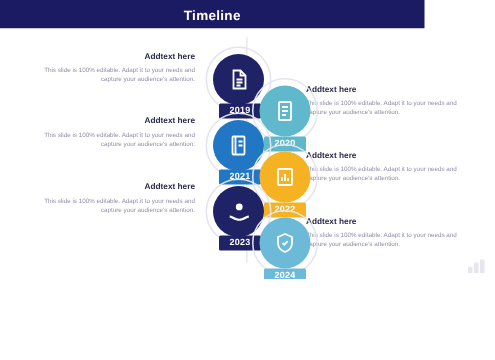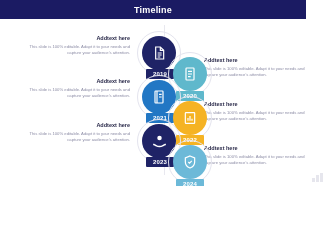--- a/index.html
+++ b/index.html
@@ -13,21 +13,21 @@
     overflow: hidden;
     font-family: "Liberation Sans", sans-serif;
     position: relative;
   }
 
   
   .header-bar {
     position: absolute;
     top: 0;
     left: 0;
-    width: 306px;
+    width: 283px;
     height: 19px;
     background: #1b1b63;
     display: flex;
     align-items: center;
     justify-content: center;
   }
   .header-title {
     color: #ffffff;
     font-size: 9px;
     font-weight: bold;

